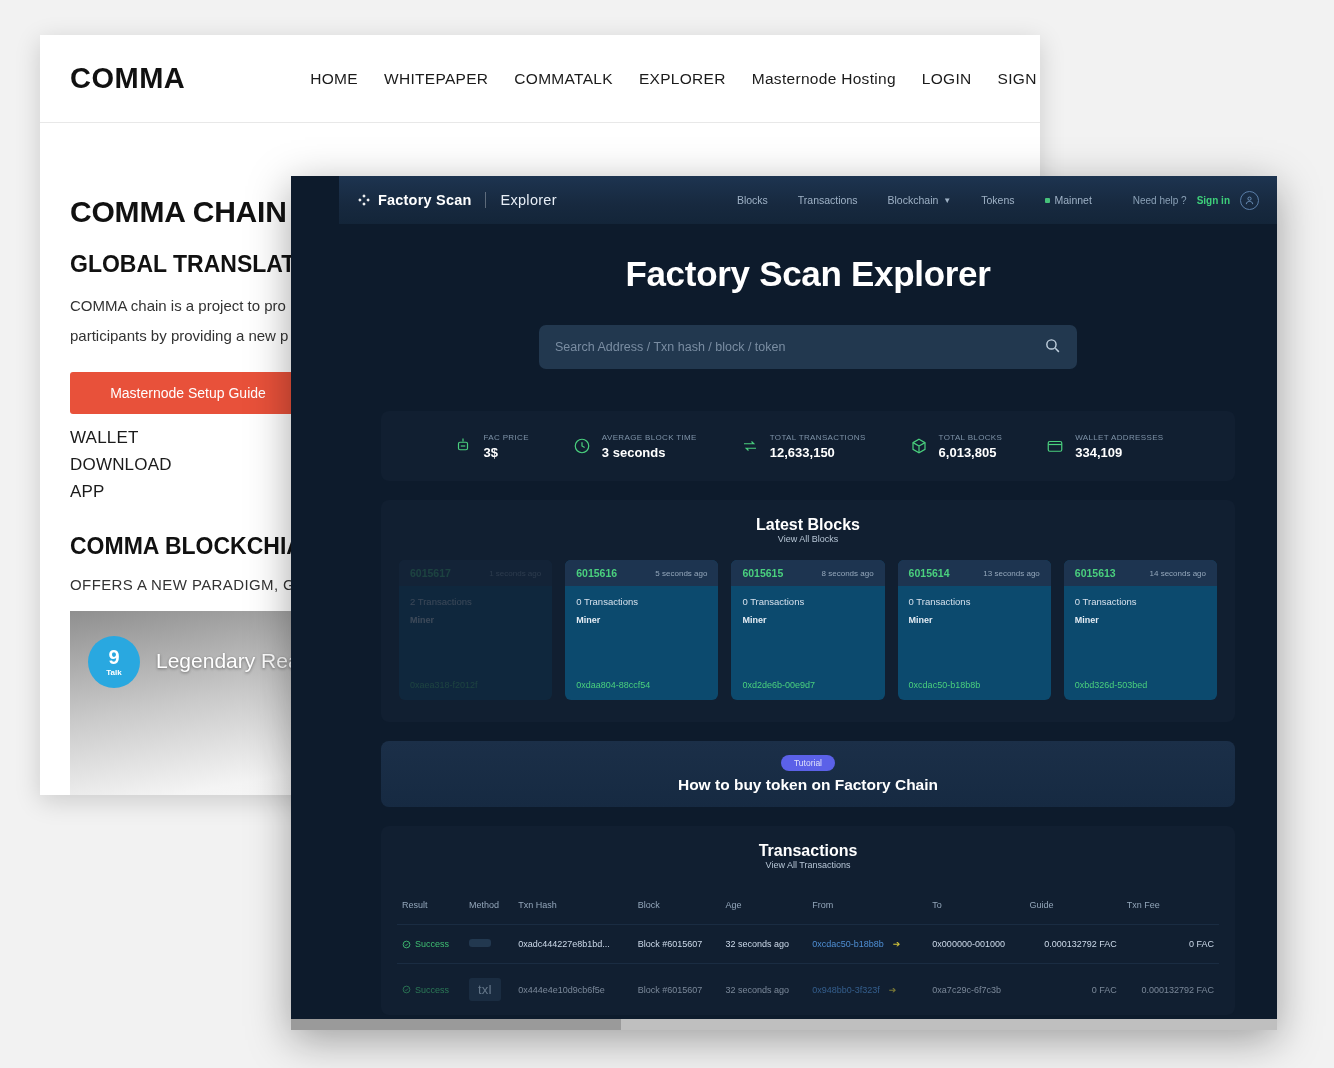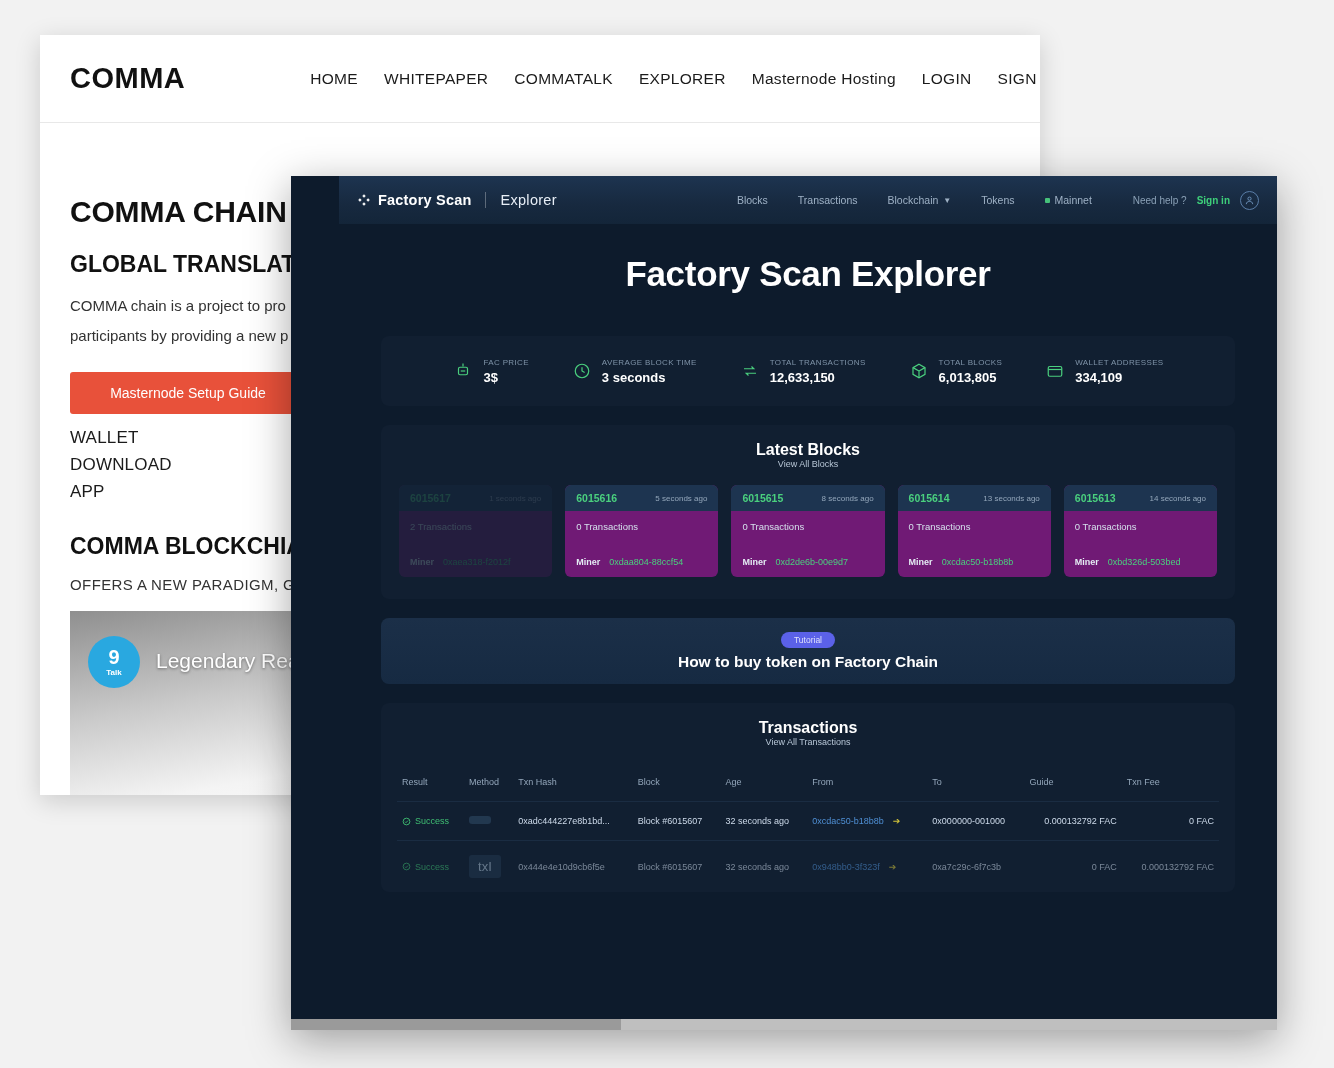--- a/index.html
+++ b/index.html
@@ -205,39 +205,39 @@
   .fs-blocks { margin-top: 19px; padding: 16px 18px 22px 18px; }
   .sec-head {
     display: flex; align-items: center; justify-content: space-between;
     margin-bottom: 16px;
     flex-direction: column;
   }
   .sec-title { font-size: 16px; font-weight: bold; color: #ffffff; }
   .sec-link { font-size: 9px; color: #b7c6d6; cursor: pointer; }
   .blocks-row { display: flex; gap: 13px; }
   .block-card {
-    flex: 1; background: #701a75; border-radius: 6px;
+    flex: 1; background: #0c4a6e; border-radius: 6px;
     overflow: hidden; cursor: pointer;
     display: flex; flex-direction: column;
     min-height: 92px;
   }
   .block-card.ghost { opacity: .20; }
   .block-card-head {
     background: #1d3450; padding: 7px 11px;
     display: flex; align-items: center; justify-content: space-between;
   }
   .block-no { font-size: 10.5px; font-weight: bold; color: #4ad07e; }
   .block-age { font-size: 8px; color: #94a7bb; white-space: nowrap; }
   .block-txs { font-size: 9.5px; color: #d5e0ec; padding: 10px 11px 0 11px; }
   .block-miner-row {
     padding: 8px 11px 10px 11px; margin-top: auto;
-    display: flex; align-items: flex-start; gap: 9px;
+    display: flex; align-items: flex-start; gap: 27px; flex-direction: column;
   }
   .block-miner-label { font-size: 9px; font-weight: bold; color: #e4ecf4; }
-  .block-miner-addr { font-size: 9px; color: #4ad07e; }
+  .block-miner-addr { font-size: 9px; color: #4ad07e; margin-top: 28px; }
 
   .fs-tutorial {
     margin-top: 19px; height: 66px;
     background: linear-gradient(180deg,#1b2f48 0%, #162a42 100%);
     display: flex; flex-direction: column;
     align-items: center; justify-content: center; gap: 5px;
     cursor: pointer;
   }
   .tut-badge {
     background: #5b61e8; color: #dfe1fb;
@@ -367,20 +367,31 @@
           <svg width="11" height="11" viewBox="0 0 24 24" fill="none" stroke="#6f94bd" stroke-width="2">
             <circle cx="12" cy="8" r="3.5"></circle>
               <path d="M5 20c0-4 3.2-6 7-6s7 2 7 6"></path>
           </svg>
         </span>
       </div>
     </div>
 
     <div class="fs-hero">
       <div class="fs-title">Factory Scan Explorer</div>
+      <div class="fs-search-wrap">
+        <input class="fs-search-input" type="text" placeholder="Search Address / Txn hash / block / token" style="">
+        <button class="fs-search-btn">
+          <span>
+            <svg width="17" height="17" viewBox="0 0 24 24" fill="none" stroke="#c3d2e0" stroke-width="2">
+              <circle cx="10.5" cy="10.5" r="6.5"></circle>
+                <path d="M16 16l5 5"></path>
+            </svg>
+          </span>
+        </button>
+      </div>
     </div>
 
     <div class="fs-card fs-stats">
       <div class="stat">
         <span class="stat-icon">
           <svg width="18" height="18" viewBox="0 0 24 24" fill="none" stroke="#4ad07e" stroke-width="1.6">
             <path d="M12 2v4"></path>
               <rect x="6" y="7" width="12" height="10" rx="2"></rect>
               <path d="M9 12h6"></path>
           </svg>

